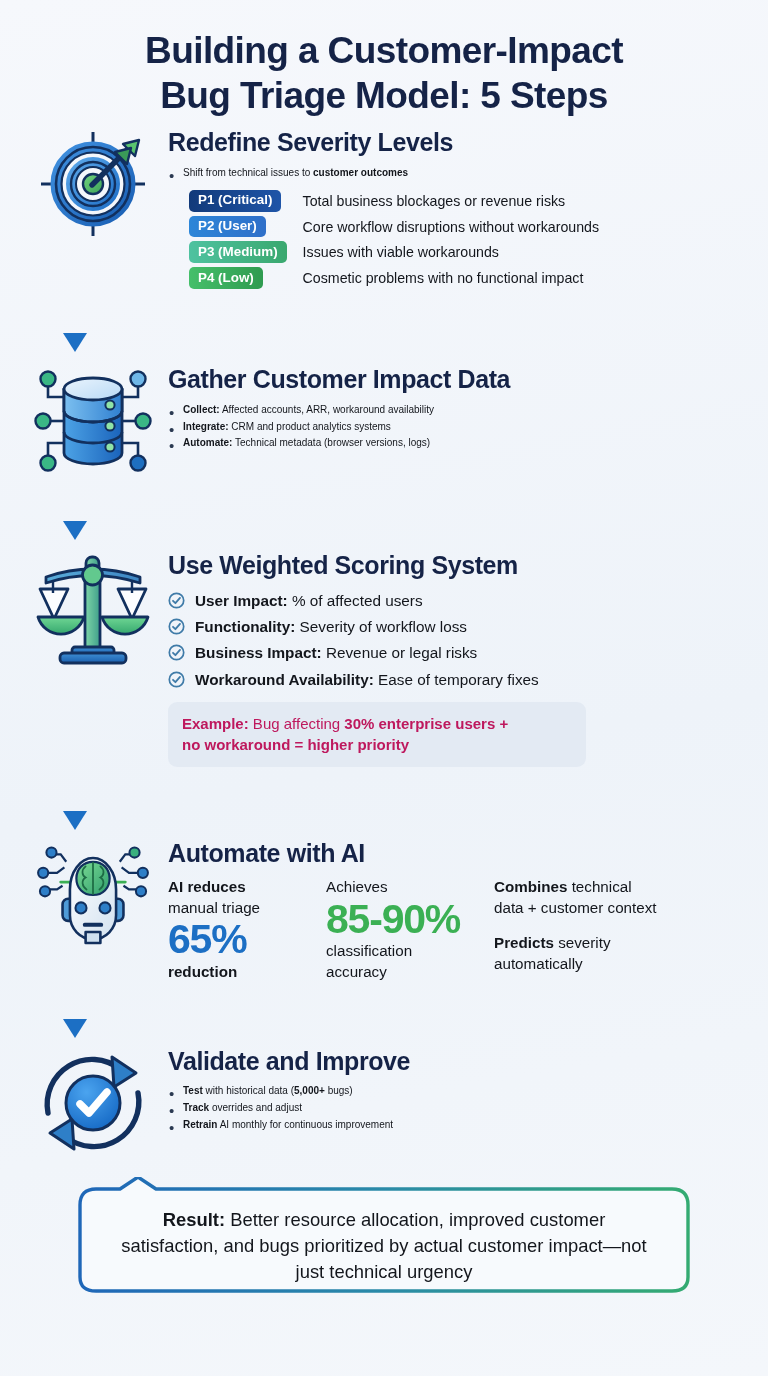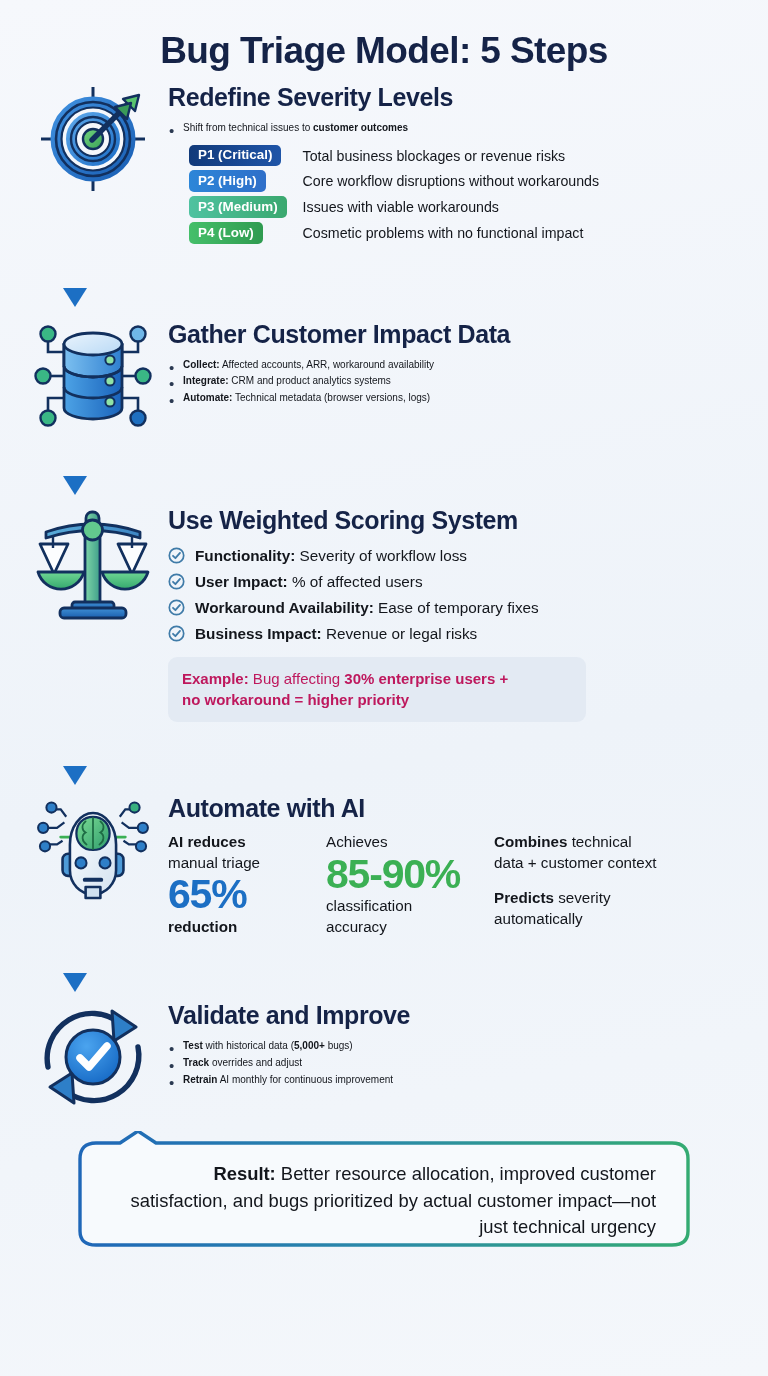--- a/index.html
+++ b/index.html
@@ -181,33 +181,34 @@
   .result-wrap {
     position: relative;
     margin: 14px auto 0 auto;
     width: 616px;
   }
   .result-svg { display: block; }
   .result-text {
     position: absolute;
     left: 0; right: 0;
     top: 30px;
-    text-align: right;
+    text-align: center;
     font-size: 18.4px;
     line-height: 1.42;
     color: #13161c;
     padding: 0 36px;
   }
 </style>
 </head>
 <body>
 
 <div class="page">
 
   <div class="title-block">
+    <div class="title-line">Building a Customer-Impact</div>
     <div class="title-line">Bug Triage Model: 5 Steps</div>
   </div>
 
   <div class="step">
     <div class="icon-col">
       <div class="icon-box">
         <svg width="116" height="116" viewBox="0 0 116 116">
           <defs>
             <linearGradient id="tgA" x1="0" y1="0" x2="1" y2="1">
               <stop offset="0" stop-color="#3f90df"></stop>
@@ -246,21 +247,21 @@
       <ul class="bullets">
         <li><span>Shift from technical issues to </span><b>customer outcomes</b></li>
       </ul>
       <table class="sev-table">
         <tbody>
           <tr>
             <td><span class="sev-badge" id="sev0" style="background: linear-gradient(90deg, rgb(18, 58, 122), rgb(31, 85, 168));">P1 (Critical)</span></td>
             <td class="sev-desc">Total business blockages or revenue risks</td>
           </tr>
           <tr>
-            <td><span class="sev-badge" id="sev1" style="background: linear-gradient(90deg, rgb(45, 134, 216), rgb(47, 111, 201));">P2 (High)</span></td>
+            <td><span class="sev-badge" id="sev1" style="background: linear-gradient(90deg, rgb(45, 134, 216), rgb(47, 111, 201));">P2 (User)</span></td>
             <td class="sev-desc">Core workflow disruptions without workarounds</td>
           </tr>
           <tr>
             <td><span class="sev-badge" id="sev2" style="background: linear-gradient(90deg, rgb(79, 194, 160), rgb(58, 168, 111));">P3 (Medium)</span></td>
             <td class="sev-desc">Issues with viable workarounds</td>
           </tr>
           <tr>
             <td><span class="sev-badge" id="sev3" style="background: linear-gradient(90deg, rgb(69, 191, 106), rgb(47, 155, 80));">P4 (Low)</span></td>
             <td class="sev-desc">Cosmetic problems with no functional impact</td>
           </tr>
@@ -394,42 +395,42 @@
       </div>
     </div>
     <div class="body-col">
       <div class="step-title">Use Weighted Scoring System</div>
       <ul class="checks">
         <li>
           <span class="chk"><svg width="17" height="17" viewBox="0 0 17 17">
                 <circle cx="8.5" cy="8.5" r="7.2" fill="none" stroke="#3f7ba8" stroke-width="1.7"></circle>
                 <path d="M5 8.8 L7.4 11.2 L12 5.9" fill="none" stroke="#3f7ba8" stroke-width="1.8" stroke-linecap="round" stroke-linejoin="round"></path>
               </svg></span>
+          <b>User Impact:</b><span> % of affected users</span>
+        </li>
+        <li>
+          <span class="chk"><svg width="17" height="17" viewBox="0 0 17 17">
+                <circle cx="8.5" cy="8.5" r="7.2" fill="none" stroke="#3f7ba8" stroke-width="1.7"></circle>
+                <path d="M5 8.8 L7.4 11.2 L12 5.9" fill="none" stroke="#3f7ba8" stroke-width="1.8" stroke-linecap="round" stroke-linejoin="round"></path>
+              </svg></span>
           <b>Functionality:</b><span> Severity of workflow loss</span>
         </li>
         <li>
           <span class="chk"><svg width="17" height="17" viewBox="0 0 17 17">
                 <circle cx="8.5" cy="8.5" r="7.2" fill="none" stroke="#3f7ba8" stroke-width="1.7"></circle>
                 <path d="M5 8.8 L7.4 11.2 L12 5.9" fill="none" stroke="#3f7ba8" stroke-width="1.8" stroke-linecap="round" stroke-linejoin="round"></path>
               </svg></span>
-          <b>User Impact:</b><span> % of affected users</span>
+          <b>Business Impact:</b><span> Revenue or legal risks</span>
         </li>
         <li>
           <span class="chk"><svg width="17" height="17" viewBox="0 0 17 17">
                 <circle cx="8.5" cy="8.5" r="7.2" fill="none" stroke="#3f7ba8" stroke-width="1.7"></circle>
                 <path d="M5 8.8 L7.4 11.2 L12 5.9" fill="none" stroke="#3f7ba8" stroke-width="1.8" stroke-linecap="round" stroke-linejoin="round"></path>
               </svg></span>
           <b>Workaround Availability:</b><span> Ease of temporary fixes</span>
-        </li>
-        <li>
-          <span class="chk"><svg width="17" height="17" viewBox="0 0 17 17">
-                <circle cx="8.5" cy="8.5" r="7.2" fill="none" stroke="#3f7ba8" stroke-width="1.7"></circle>
-                <path d="M5 8.8 L7.4 11.2 L12 5.9" fill="none" stroke="#3f7ba8" stroke-width="1.8" stroke-linecap="round" stroke-linejoin="round"></path>
-              </svg></span>
-          <b>Business Impact:</b><span> Revenue or legal risks</span>
         </li>
       </ul>
       <div class="example-box">
         <b>Example:</b><span> Bug affecting </span><b>30% enterprise users +</b><br>
         <b>no workaround = higher priority</b>
       </div>
     </div>
   </div>
 
   <div class="arrow-wrap" style="margin-top:8px">

